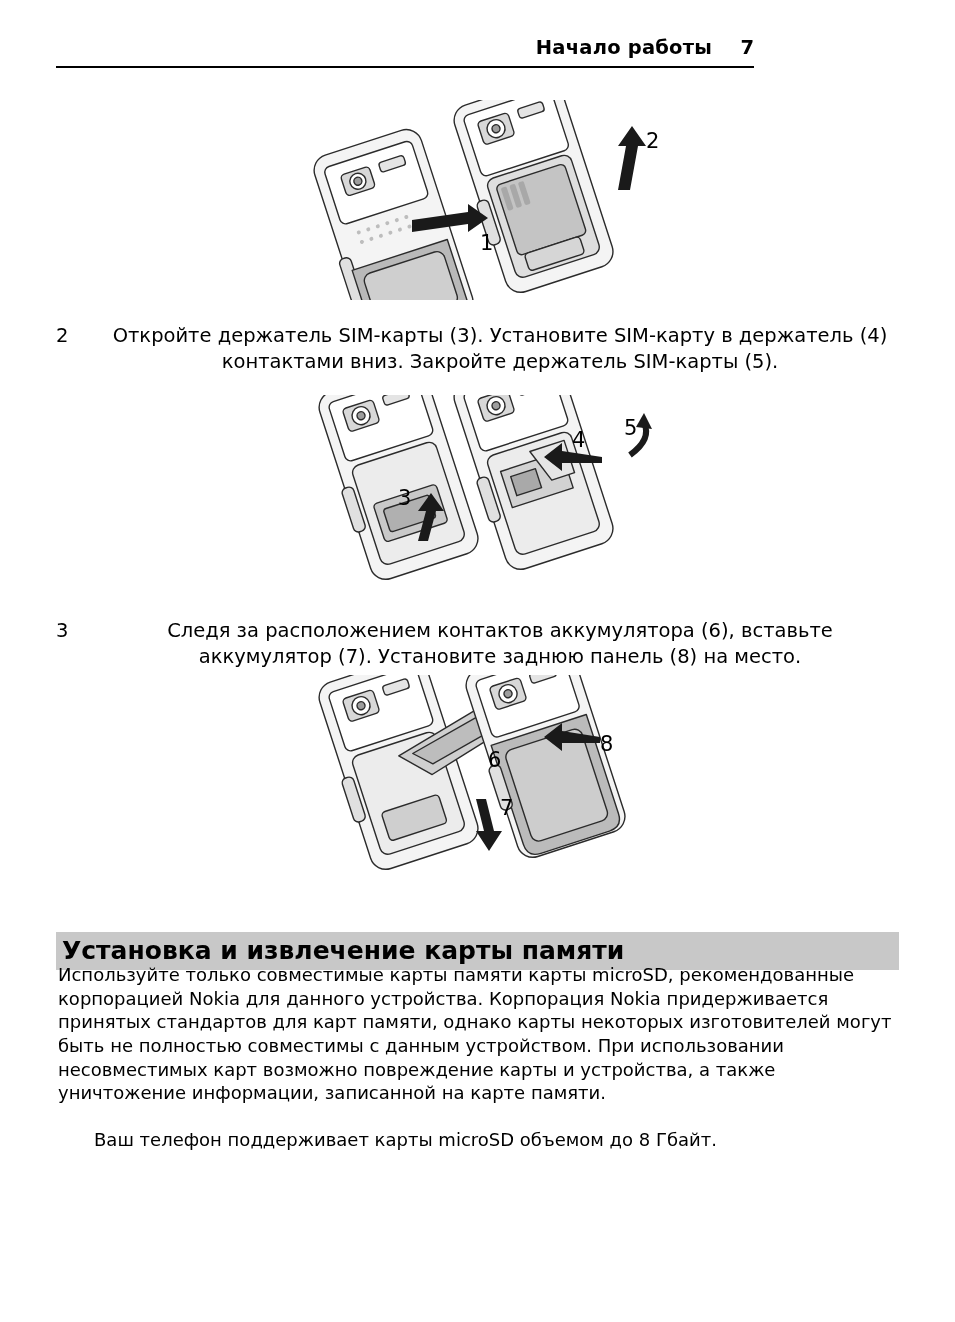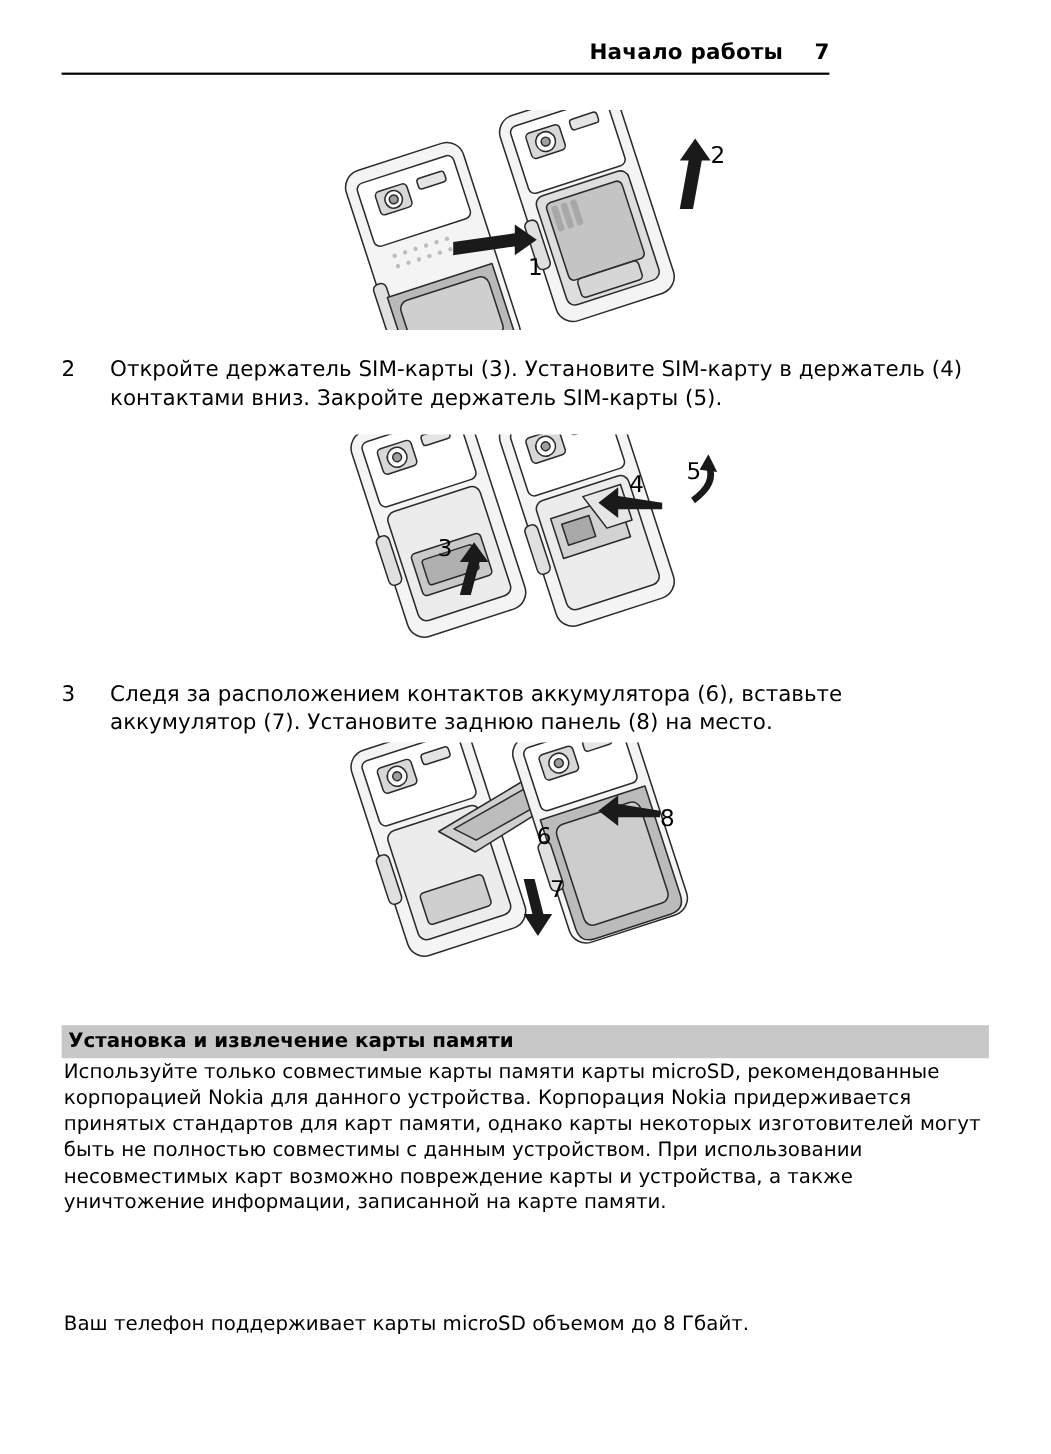--- a/index.html
+++ b/index.html
@@ -61,29 +61,30 @@
     gap: 0;
     font-size: 19.5px;
     line-height: 1.32;
   }
   .step-num {
     width: 44px;
     flex: none;
   }
   .step-text {
     width: 800px;
+    text-align: center;
   }
   .section-bar {
     position: absolute;
     left: 56px;
     width: 843px;
     background: #c8c8c8;
     padding: 4px 20px 5px 6px;
     box-sizing: border-box;
-    font-size: 18px;
+    font-size: 25px;
     font-weight: bold;
   }
   .para {
     position: absolute;
     left: 58px;
     width: 848px;
     font-size: 18px;
     line-height: 1.315;
   }
   
@@ -276,15 +277,15 @@
       </g>
       <text class="callout" x="188" y="92">6</text>
       <text class="callout" x="200" y="140">7</text>
       <text class="callout" x="300" y="76">8</text>
     </svg>
   </div>
 
   <div class="section-bar" style="top:932px;">Установка и извлечение карты памяти</div>
 
   <div class="para" style="top:963px;">Используйте только совместимые карты памяти карты microSD, рекомендованные корпорацией Nokia для данного устройства. Корпорация Nokia придерживается принятых стандартов для карт памяти, однако карты некоторых изготовителей могут быть не полностью совместимы с данным устройством. При использовании несовместимых карт возможно повреждение карты и устройства, а также уничтожение информации, записанной на карте памяти.</div>
-  <div class="para" style="top:1192px;">Ваш телефон поддерживает карты microSD объемом до 8 Гбайт.</div>
+  <div class="para" style="top:1128px;margin-left:36px;">Ваш телефон поддерживает карты microSD объемом до 8 Гбайт.</div>
 
 </div>
 
 </body></html>

